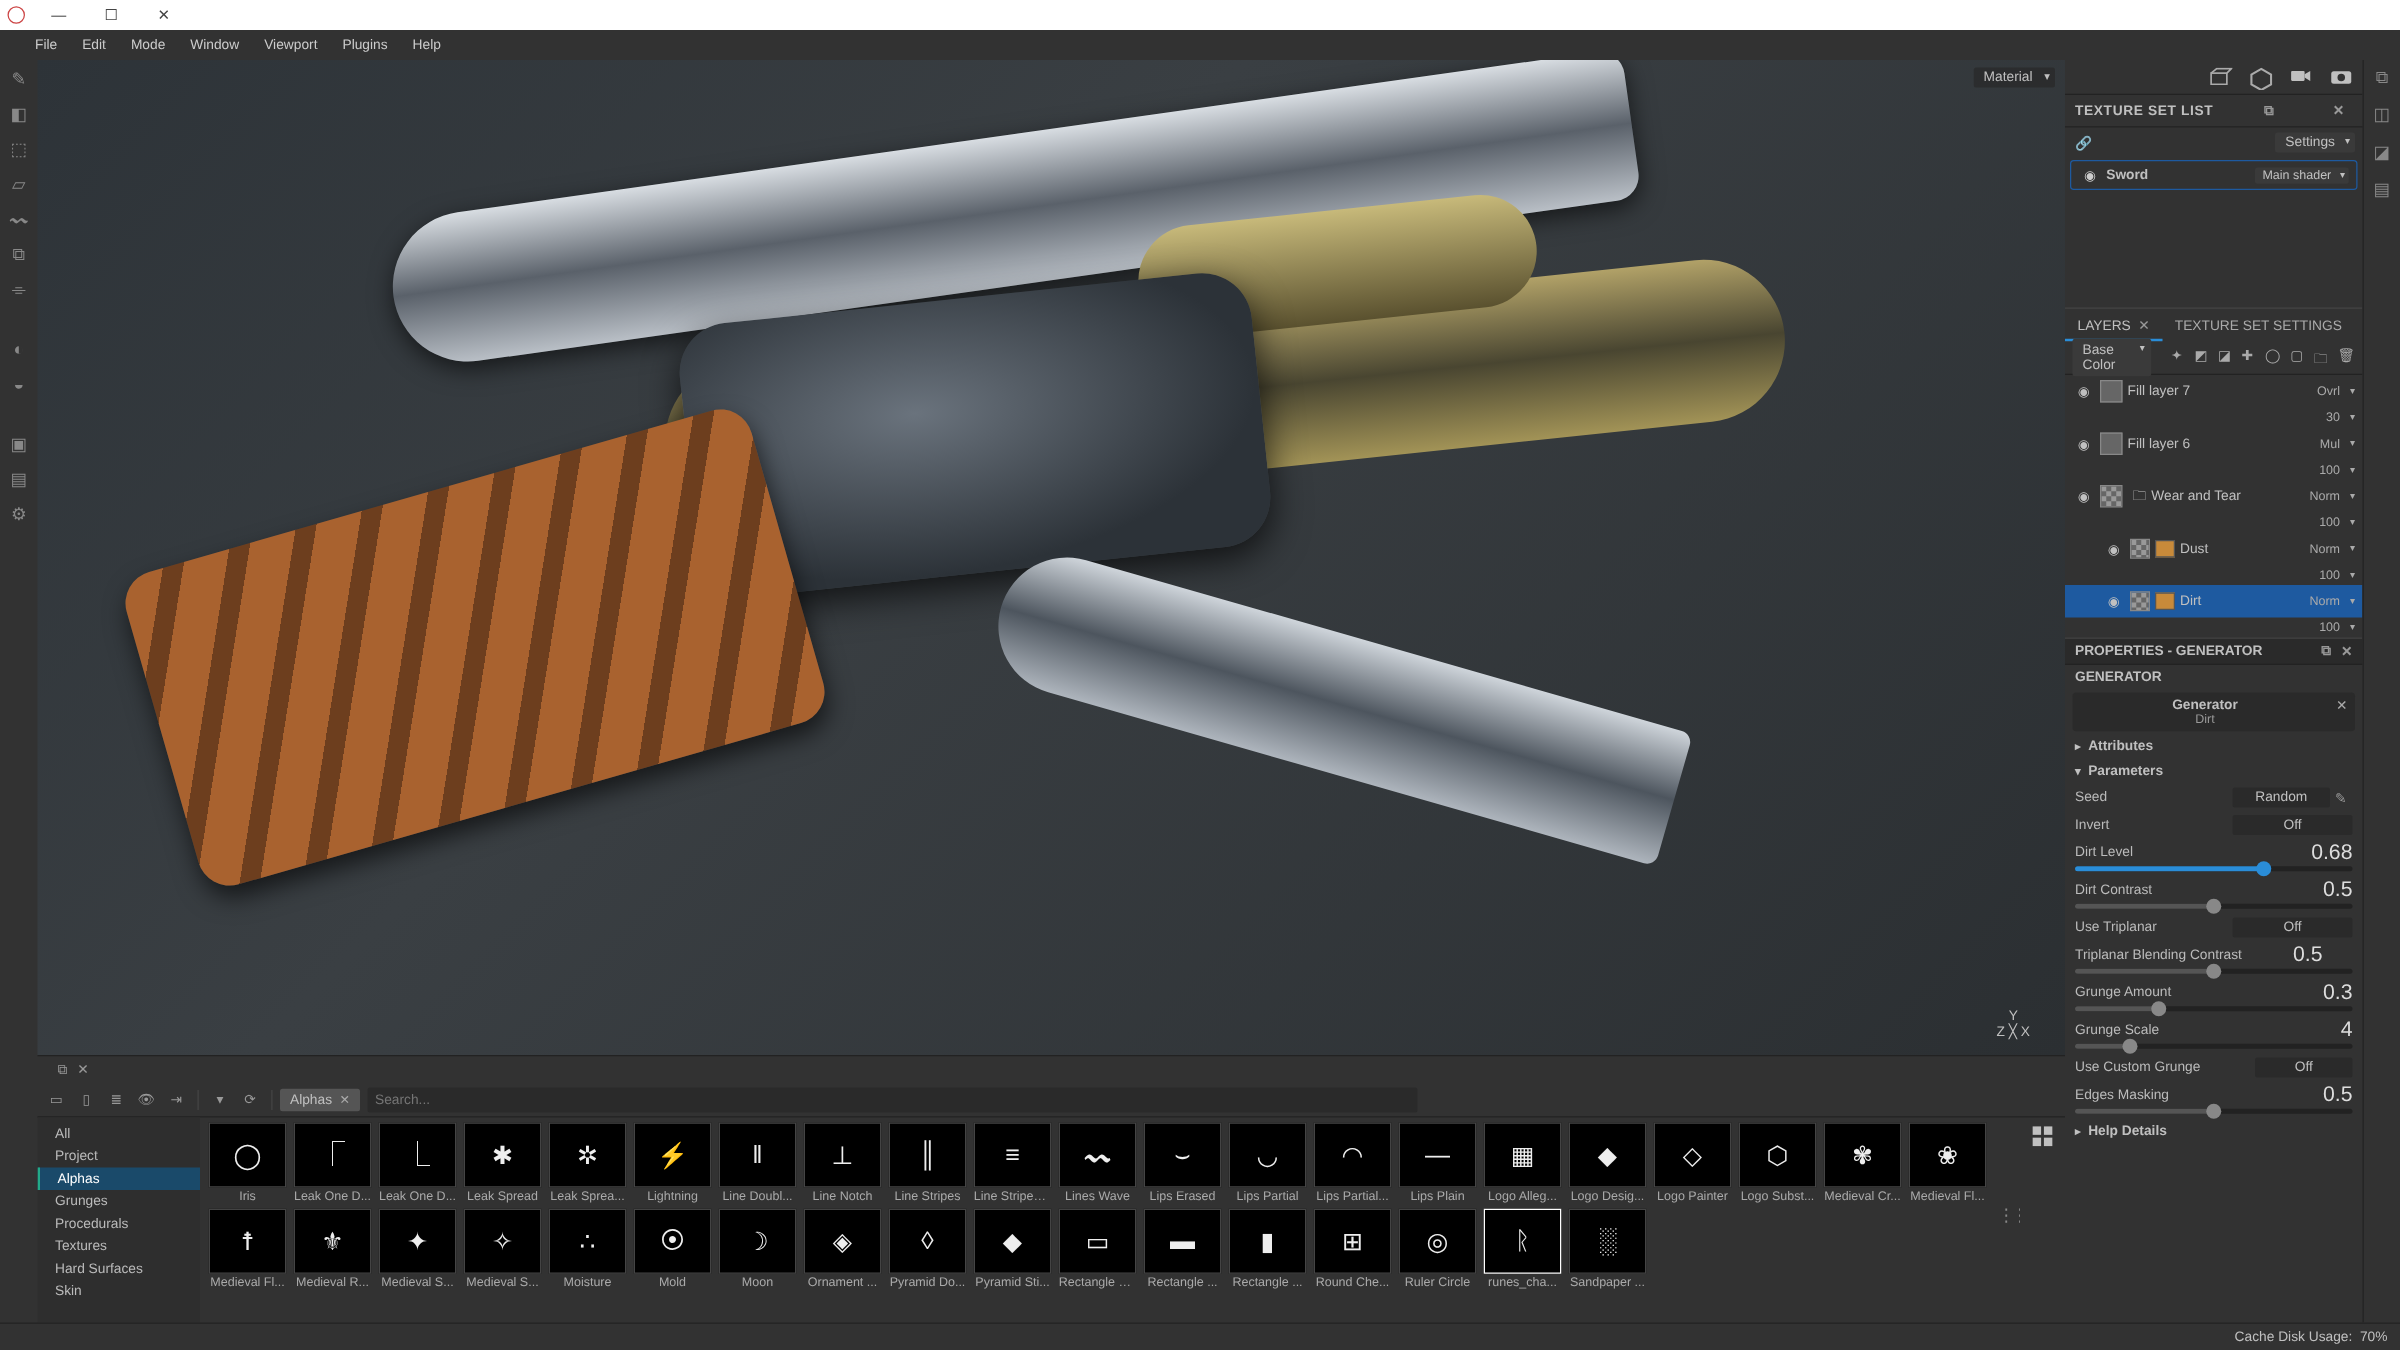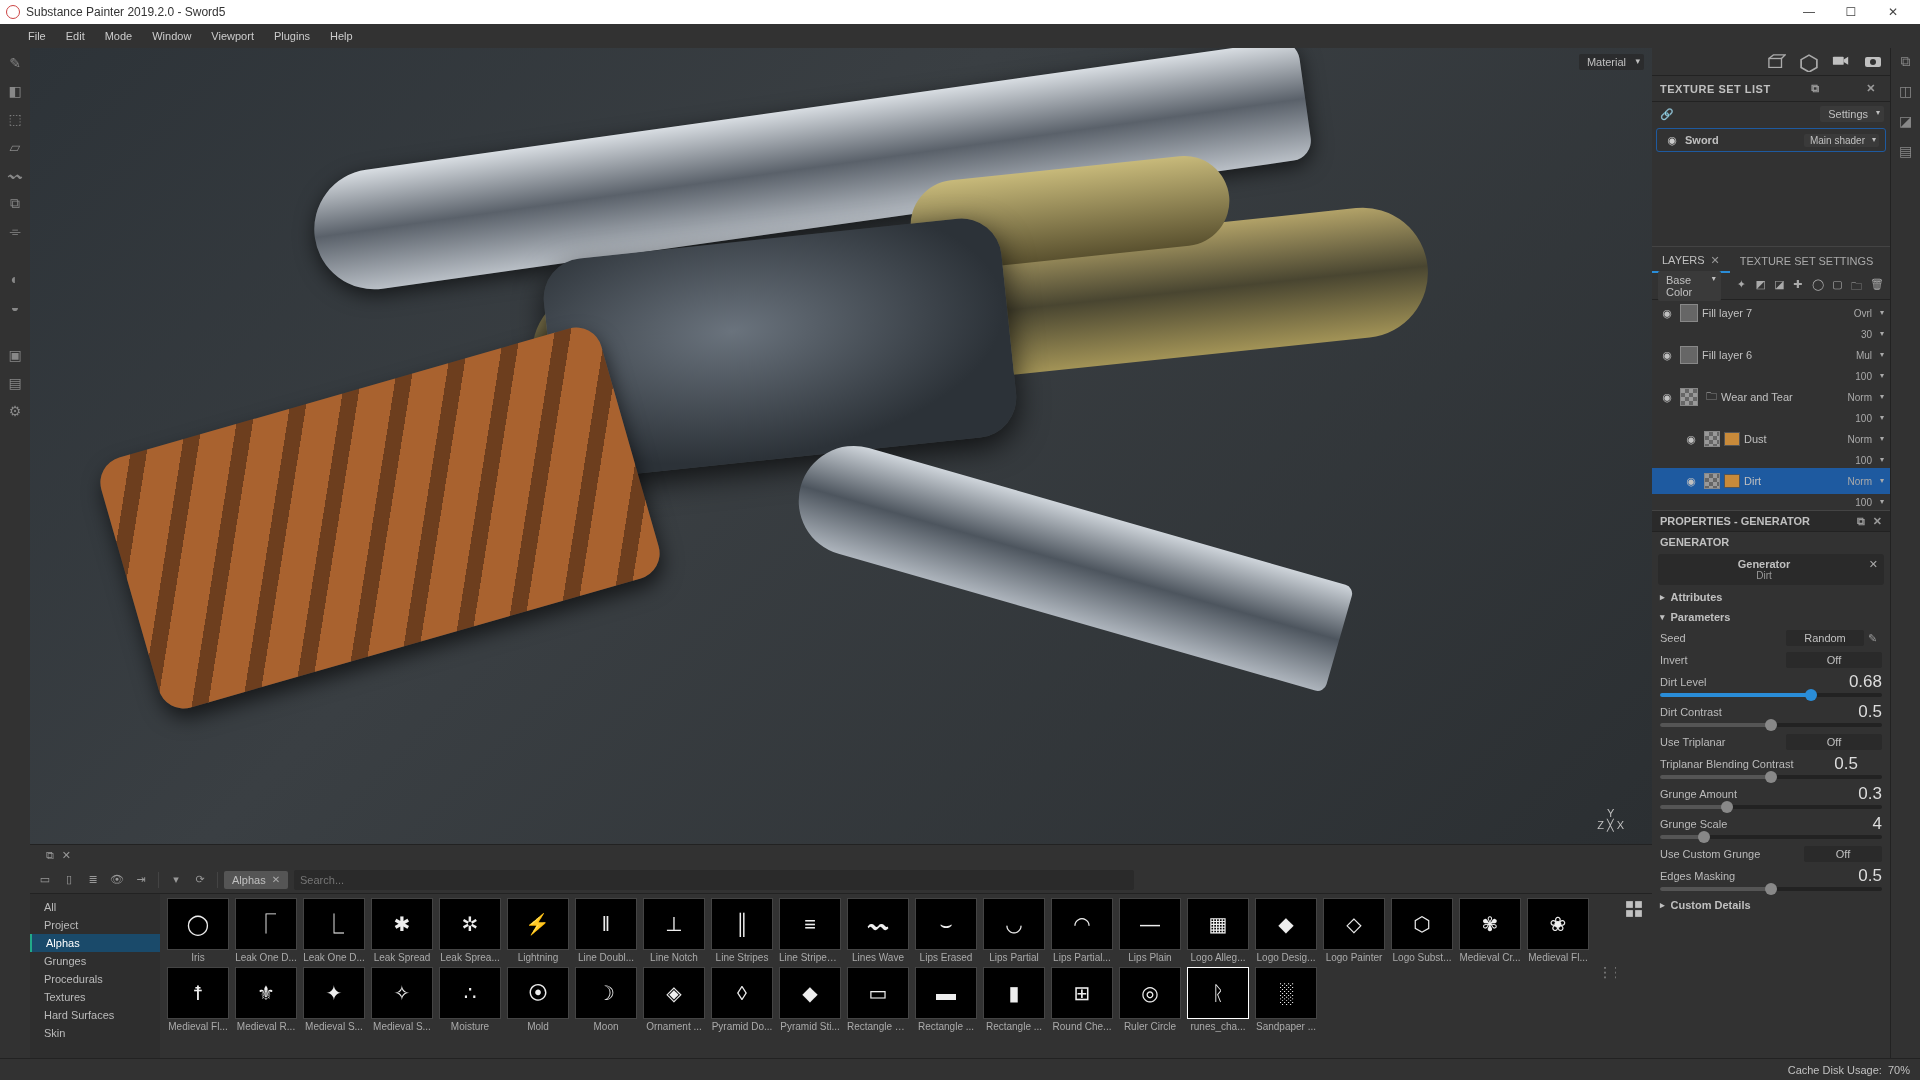--- a/index.html
+++ b/index.html
@@ -114,21 +114,20 @@
 .statusbar { height: 22px; background: #323232; border-top: 1px solid #222; display: flex; align-items: center; padding: 0 10px; }
 .statusbar .txt { margin-left: auto; color: #aaa; }
 svg { fill: currentColor; }
 .grip { position:absolute; color:#888; font-size:14px; letter-spacing:-3px; }
 </style>
 </head>
 <body>
 
 <div class="titlebar">
   <div class="app-icon"></div>
-  <div class="title">Substance Painter 2019.2.0 - Sword5</div>
   <div class="winbtns">
     <div class="winbtn">—</div>
     <div class="winbtn">☐</div>
     <div class="winbtn">✕</div>
   </div>
 </div>
 
 <div class="menubar">
   <div class="menuitem">File</div>
   <div class="menuitem">Edit</div>
@@ -592,21 +591,21 @@
         <span class="num">0.5</span>
       </div>
     <div class="slider-row">
         <div class="slider plain">
           <div class="fill" style="width:50%"></div>
           <div class="knob" style="left:50%"></div>
         </div>
       </div>
     <div class="collap">
         <span class="chev">▸</span>
-        <span>Custom Details</span>
+        <span>Help Details</span>
       </div>
   </div>
 
   <div class="far-right">
     <div class="tool-ico">⧉</div>
     <div class="tool-ico">◫</div>
     <div class="tool-ico">◪</div>
     <div class="tool-ico">▤</div>
   </div>
 </div>

